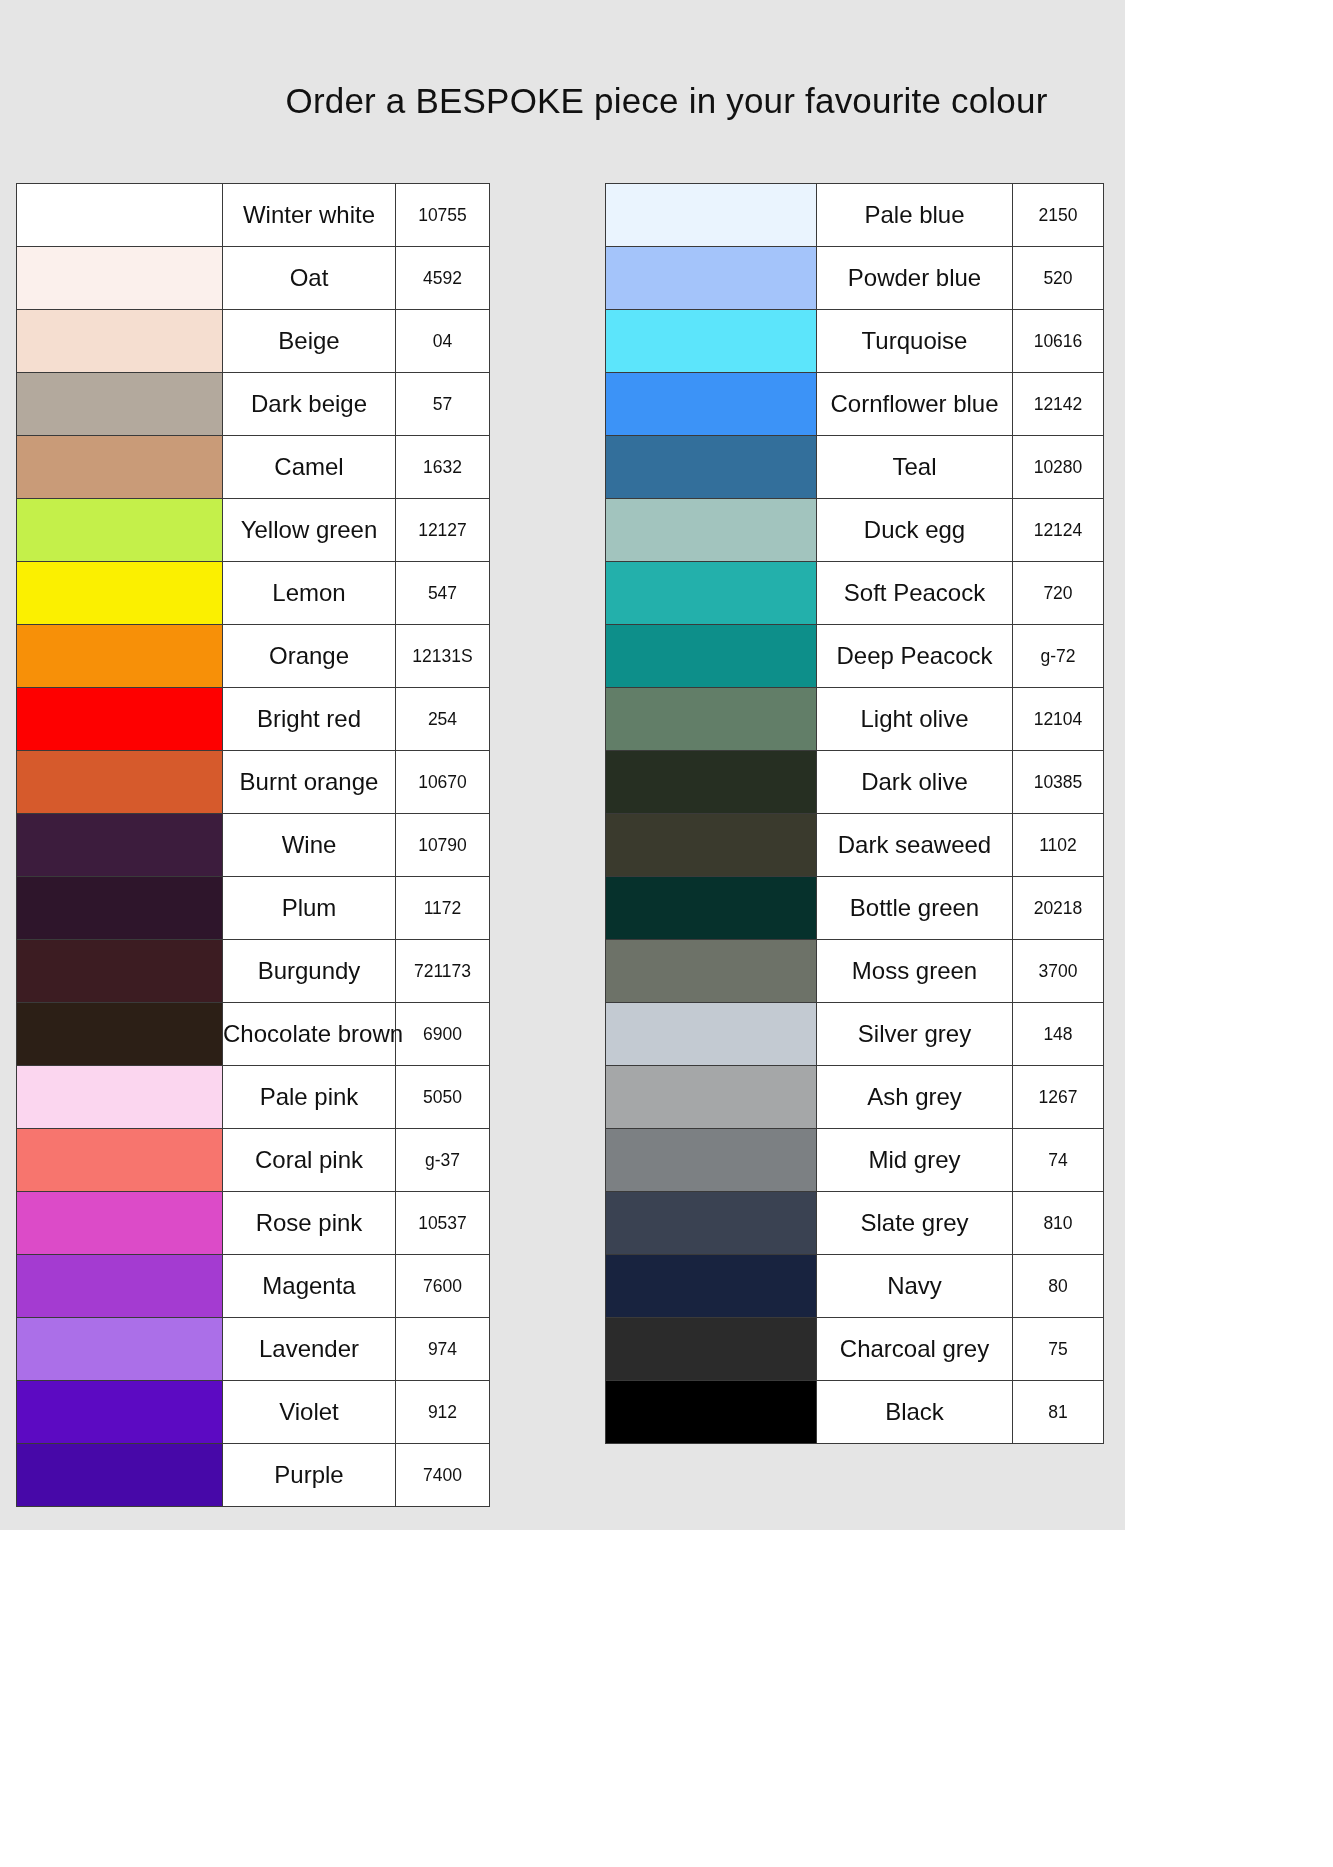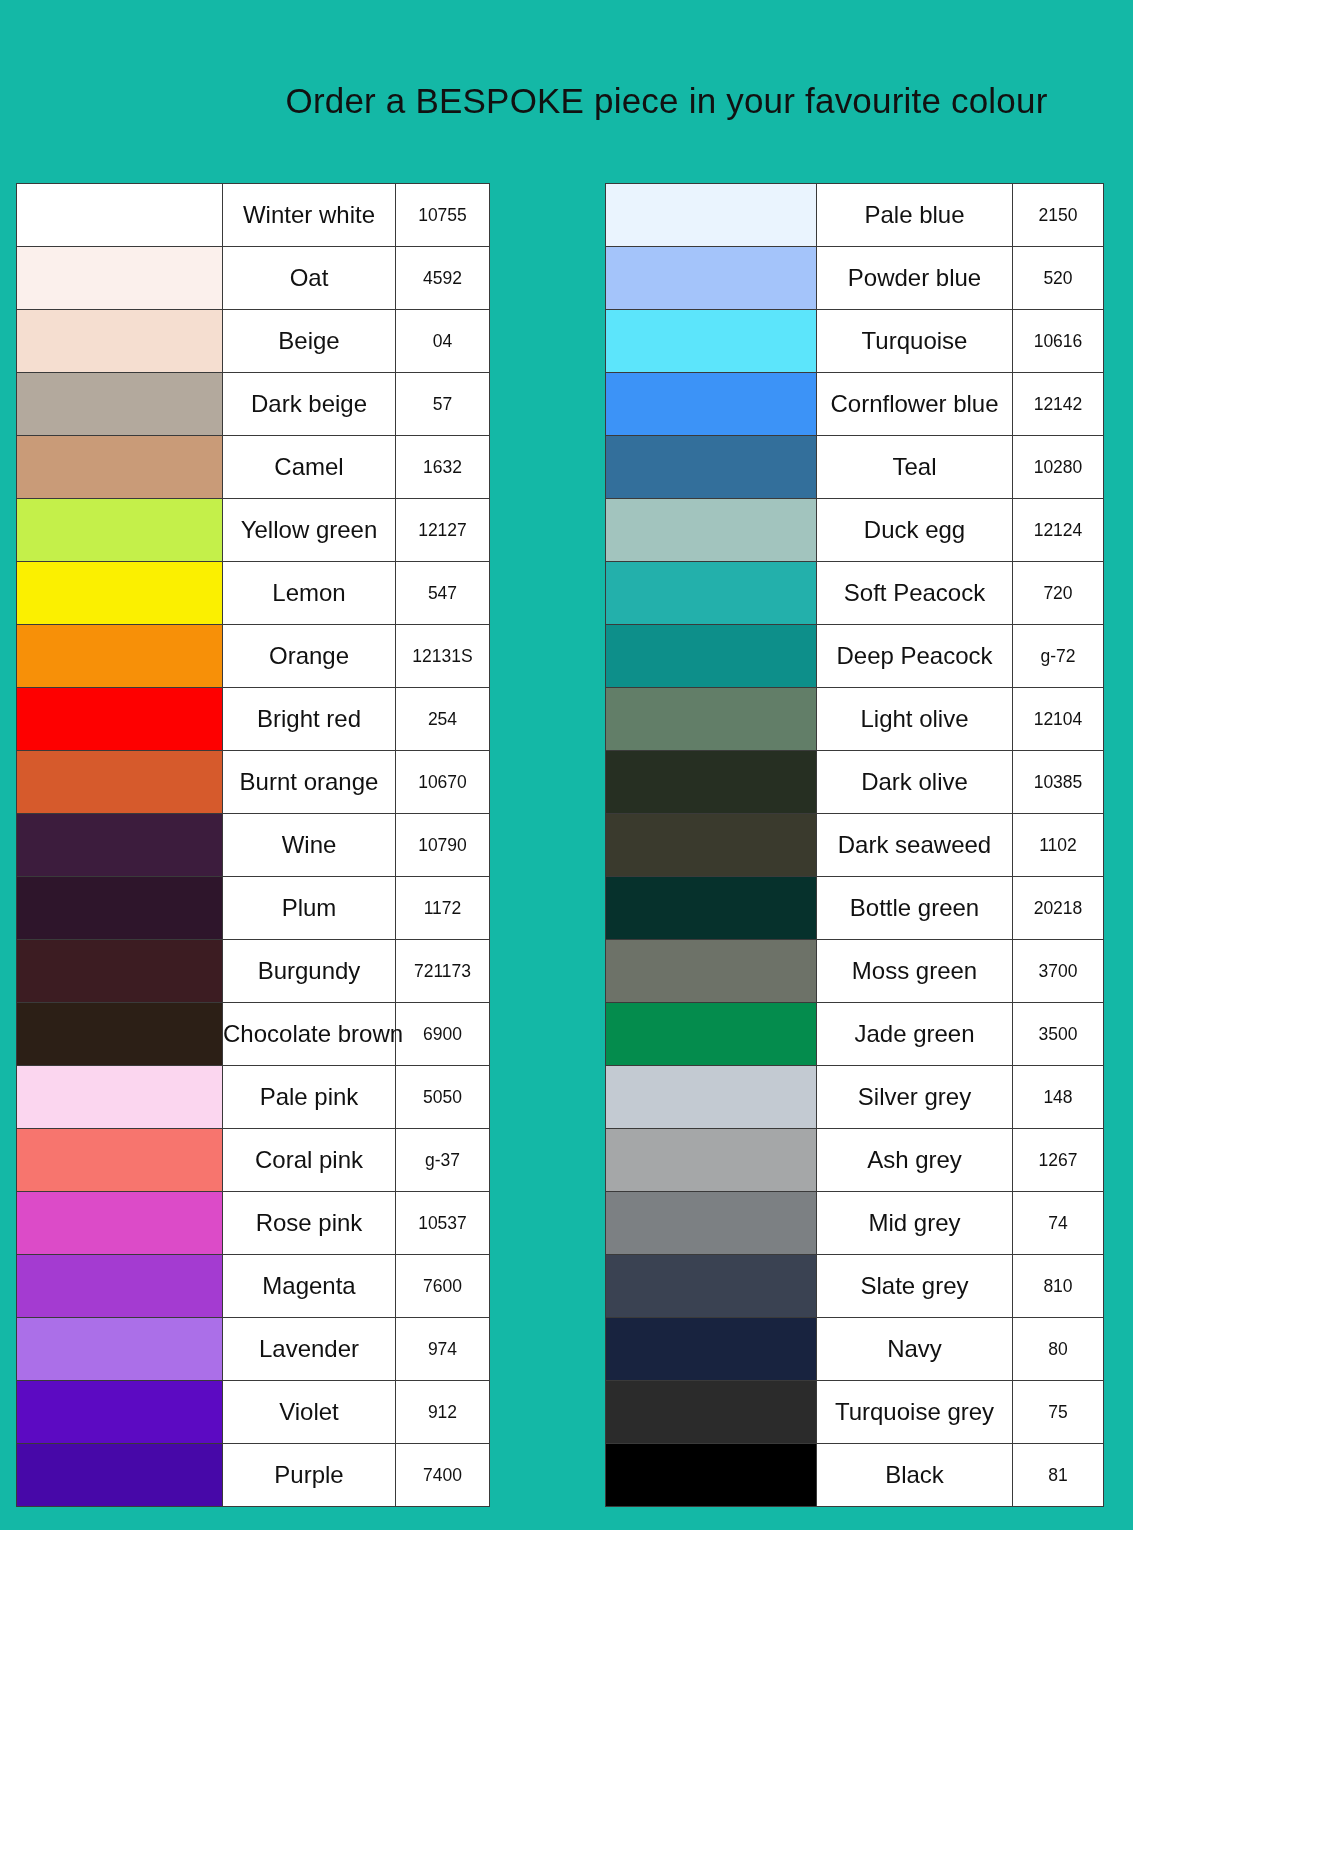--- a/index.html
+++ b/index.html
@@ -14,22 +14,21 @@
     font-family: "Liberation Sans", sans-serif;
     color: #1a1a1a;
     position: relative;
     overflow: hidden;
   }
 
   .page {
     width: 1125px;
     height: 1867px;
     position: relative;
-    background: #14b8a6;
-    padding-left: 8px;
+    background: #e5e5e5;
   }
 
   .page-title {
     position: absolute;
     top: 58px;
     left: 0;
     width: 1333px;
     text-align: center;
     font-size: 35px;
     font-weight: 400;
@@ -372,27 +371,20 @@
           </tr>
           <tr>
             <td class="swatch-cell">
               <span class="swatch-fill" style="background-color: rgb(109, 114, 104);"></span>
             </td>
             <td class="name-cell">Moss green</td>
             <td class="code-cell">3700</td>
           </tr>
           <tr>
             <td class="swatch-cell">
-              <span class="swatch-fill" style="background-color: rgb(4, 140, 77);"></span>
-            </td>
-            <td class="name-cell">Jade green</td>
-            <td class="code-cell">3500</td>
-          </tr>
-          <tr>
-            <td class="swatch-cell">
               <span class="swatch-fill" style="background-color: rgb(195, 202, 210);"></span>
             </td>
             <td class="name-cell">Silver grey</td>
             <td class="code-cell">148</td>
           </tr>
           <tr>
             <td class="swatch-cell">
               <span class="swatch-fill" style="background-color: rgb(165, 167, 168);"></span>
             </td>
             <td class="name-cell">Ash grey</td>
@@ -416,21 +408,21 @@
             <td class="swatch-cell">
               <span class="swatch-fill" style="background-color: rgb(24, 35, 63);"></span>
             </td>
             <td class="name-cell">Navy</td>
             <td class="code-cell">80</td>
           </tr>
           <tr>
             <td class="swatch-cell">
               <span class="swatch-fill" style="background-color: rgb(43, 43, 43);"></span>
             </td>
-            <td class="name-cell">Turquoise grey</td>
+            <td class="name-cell">Charcoal grey</td>
             <td class="code-cell">75</td>
           </tr>
           <tr>
             <td class="swatch-cell">
               <span class="swatch-fill" style="background-color: rgb(0, 0, 0);"></span>
             </td>
             <td class="name-cell">Black</td>
             <td class="code-cell">81</td>
           </tr>
         </tbody>

